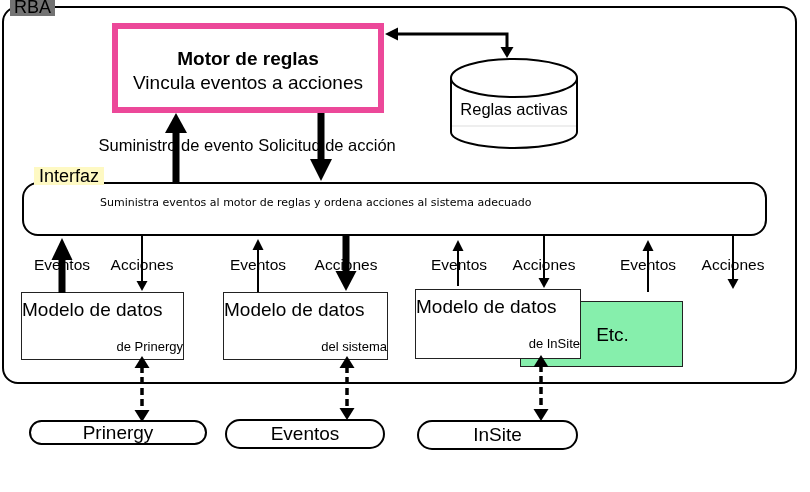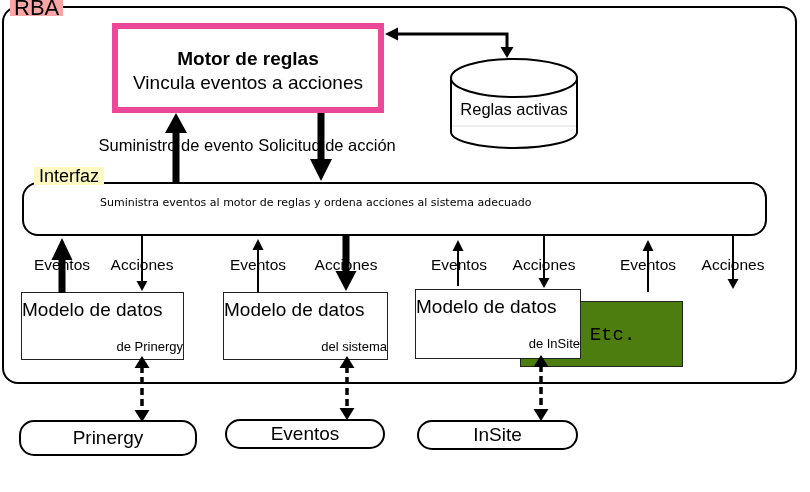--- a/index.html
+++ b/index.html
@@ -4,21 +4,21 @@
 <style>
   html,body{margin:0;padding:0;background:#fff;}
   .canvas{
     position:relative;width:810px;height:492px;background:#fff;overflow:hidden;
     font-family:"Liberation Sans", sans-serif;color:#000;
   }
   .abs{position:absolute;}
   
   .frame{left:2px;top:6px;width:795px;height:378px;border:2px solid #000;
          border-radius:16px;box-sizing:border-box;z-index:0;}
-  .frame-label{left:10px;top:-1px;font-size:22px;line-height:17px;background:#fca5a5;
+  .frame-label{left:10px;top:-1px;font-size:18px;line-height:17px;background:#737373;
                padding:0 4px;z-index:6;}
   
   .motor{left:112px;top:23px;width:272px;height:90px;border:6px solid #ec4899;
          box-sizing:border-box;background:#fff;z-index:1;}
   .motor-title{position:absolute;top:19px;left:0;width:100%;text-align:center;
                font-size:19px;font-weight:bold;}
   .motor-sub{position:absolute;top:43px;left:0;width:100%;text-align:center;font-size:19px;}
   
   .cyl{left:448px;top:56px;z-index:1;}
   .cyl-label{left:448px;top:100px;width:132px;text-align:center;font-size:16.5px;z-index:5;}
@@ -36,27 +36,27 @@
   .chan{top:257px;font-size:15.5px;line-height:16px;transform:translateX(-50%);
         white-space:nowrap;z-index:5;}
   
   .model{border:1.5px solid #222;box-sizing:border-box;background:#fff;z-index:2;}
   .model .l1{position:absolute;top:6px;left:0;width:100%;font-size:19px;}
   .model .l2{position:absolute;top:46px;left:0;width:100%;text-align:right;font-size:13px;}
   .model-prinergy{left:21px;top:292px;width:163px;height:68px;}
   .model-sistema{left:223px;top:292px;width:165px;height:68px;}
   .model-insite{left:415px;top:289px;width:166px;height:70px;z-index:3;}
   .etc-box{left:520px;top:301px;width:163px;height:66px;border:1.5px solid #222;
-           box-sizing:border-box;background:#4d7c0f;z-index:1;font-family:Liberation Mono, monospace;}
+           box-sizing:border-box;background:#86efac;z-index:1;}
   .etc-label{position:absolute;top:22px;left:0;width:100%;text-align:center;
              padding-left:22px;box-sizing:border-box;font-size:19px;}
   
   .sys{border:2px solid #000;border-radius:15px;box-sizing:border-box;background:#fff;
        display:flex;align-items:center;justify-content:center;font-size:19px;z-index:2;}
-  .sys-prinergy{left:19px;top:420px;width:178px;height:36px;align-items:center;}
+  .sys-prinergy{left:29px;top:420px;width:178px;height:25px;align-items:center;}
   .sys-windows{left:225px;top:419px;width:160px;height:30px;}
   .sys-insite{left:417px;top:420px;width:161px;height:30px;}
   
   .arrows{left:0;top:0;z-index:4;pointer-events:none;}
   .arrows polygon, .arrows rect{fill:#000;}
   .arrows line, .arrows path{stroke:#000;}
   .dashed line{stroke-width:3.5;stroke-dasharray:7 4;}
 </style>
 </head>
 <body>

